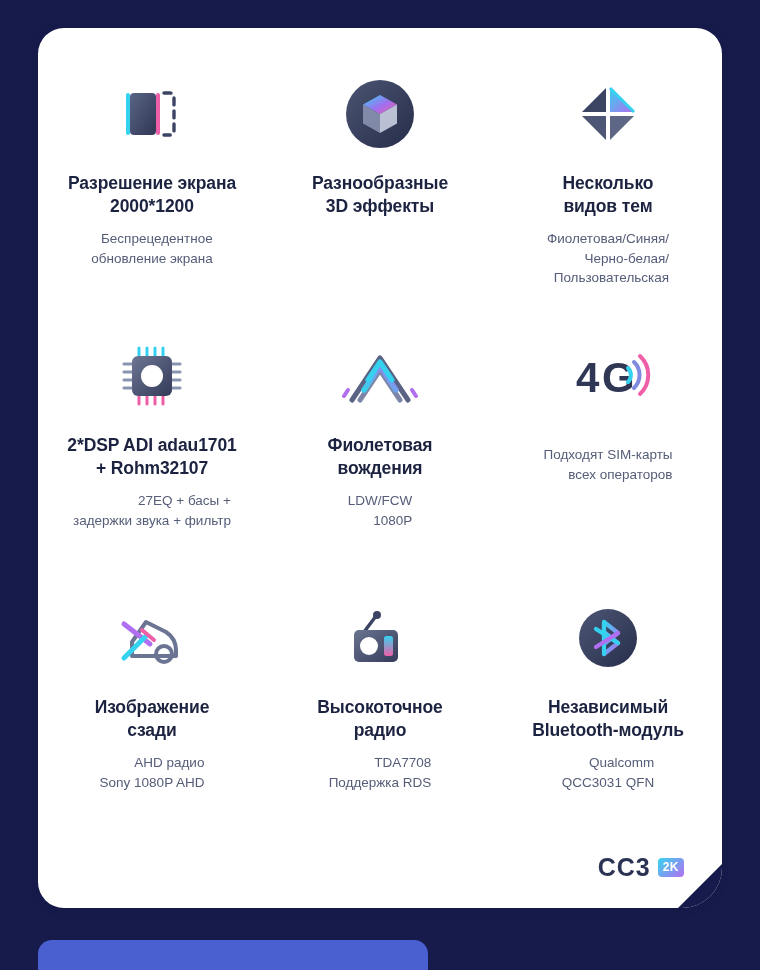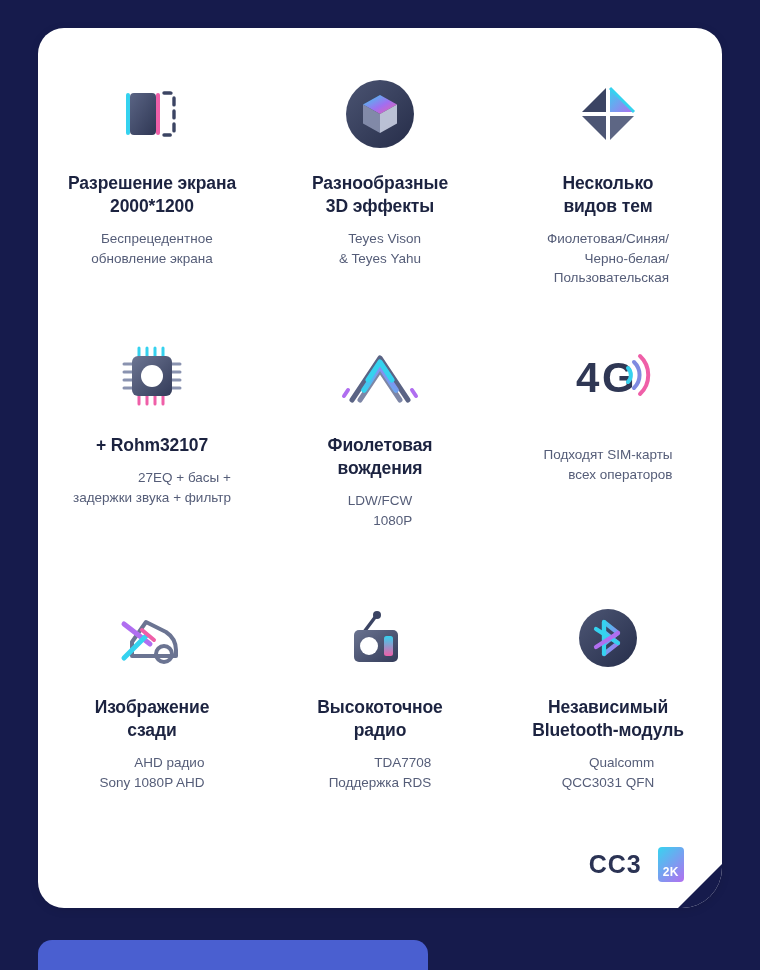--- a/index.html
+++ b/index.html
@@ -81,36 +81,36 @@
     line-height: 1.45;
     max-width: 205px;
     font-weight: 400;
   }
   .logo {
     position: absolute;
     right: 38px;
     bottom: 26px;
     display: flex;
     align-items: center;
-    gap: 16px;
+    gap: 7px;
   }
   .logo-text {
     font-size: 25px;
     font-weight: bold;
     color: #2b3354;
     letter-spacing: 1px;
     font-family: "Liberation Sans", sans-serif;
   }
   .logo-badge {
     font-size: 12px;
     font-weight: bold;
     color: #ffffff;
     background: linear-gradient(135deg,#37d4f0,#b36ff0);
     border-radius: 4px;
-    padding: 18px 5px 3px 5px;
+    padding: 2px 5px 3px 5px;
     letter-spacing: 0.5px;
   }
   .bottom-strip {
     position: absolute;
     left: 38px;
     bottom: 0;
     width: 390px;
     height: 30px;
     background: #4a5fd0;
     border-radius: 14px 14px 0 0;
@@ -178,24 +178,20 @@
             </defs>
             <circle cx="41" cy="41" r="34" fill="url(#g2a)"></circle>
             <path d="M41 22 L58 31.5 L41 41 L24 31.5 Z" fill="url(#g2b)"></path>
             <path d="M24 31.5 L41 41 L41 60 L24 50.5 Z" fill="#8e97b5" opacity="0.85"></path>
             <path d="M58 31.5 L41 41 L41 60 L58 50.5 Z" fill="#c9cfe2" opacity="0.9"></path>
           </svg>
         </div>
         <div class="title">
           <div>Разнообразные</div>
           <div>3D эффекты</div>
-        </div>
-        <div class="subtitle">
-          <div>Teyes Vison</div>
-          <div>&amp; Teyes Yahu</div>
         </div>
       </div>
 
       <div class="cell">
         <div class="icon-wrap">
           <svg width="82" height="82" viewBox="0 0 82 82">
             <defs>
               <linearGradient id="g3a" x1="0" y1="0" x2="1" y2="1">
                 <stop offset="0" stop-color="#59628260"></stop>
                   <stop offset="1" stop-color="#2f3754"></stop>
@@ -252,20 +248,21 @@
               <line x1="62" y1="30" x2="70" y2="30"></line>
                 <line x1="62" y1="38" x2="70" y2="38"></line>
               <line x1="62" y1="46" x2="70" y2="46"></line>
                 <line x1="62" y1="54" x2="70" y2="54"></line>
             </g>
             <rect x="22" y="22" width="40" height="40" rx="6" fill="url(#g4a)"></rect>
             <circle cx="42" cy="42" r="11" fill="#ffffff"></circle>
           </svg>
         </div>
         <div class="title">
+          <div>2*DSP ADI adau1701</div>
           <div>+ Rohm32107</div>
         </div>
         <div class="subtitle">
           <div>27EQ + басы +</div>
           <div>задержки звука + фильтр</div>
         </div>
       </div>
 
       <div class="cell">
         <div class="icon-wrap">

